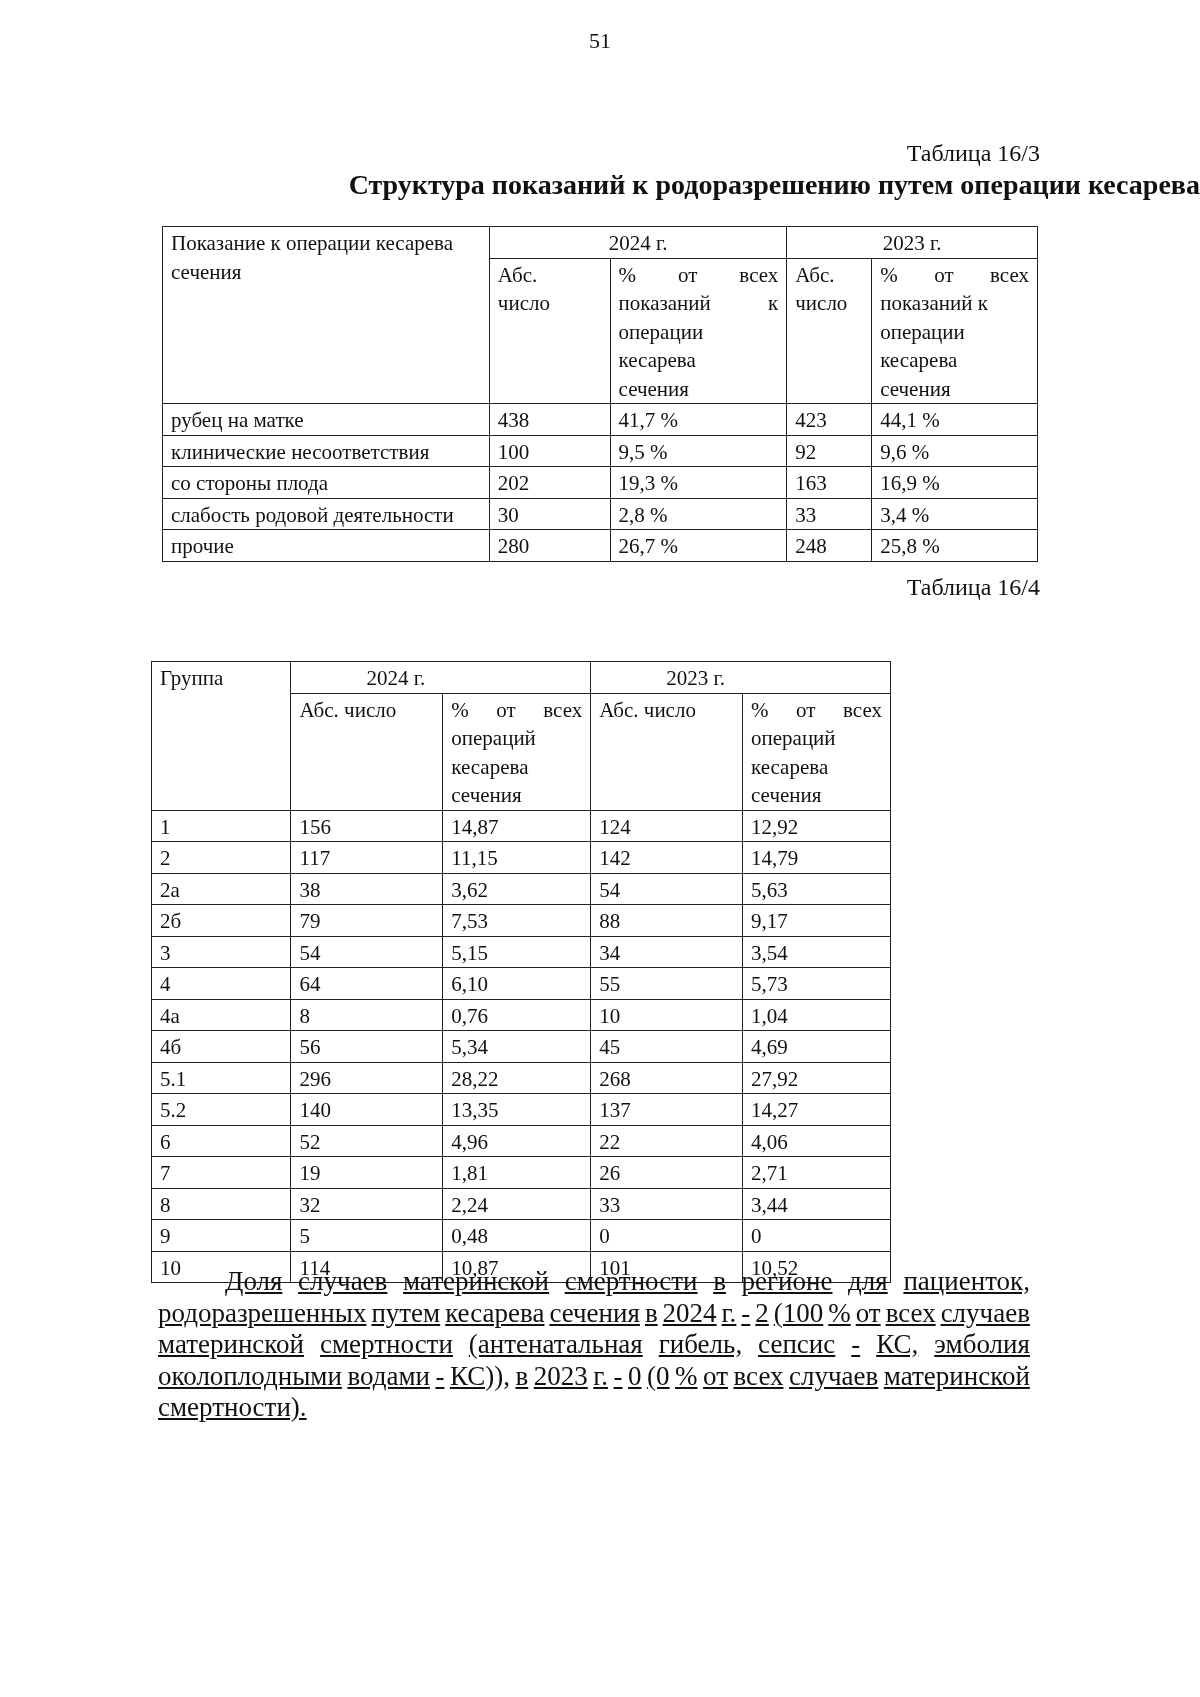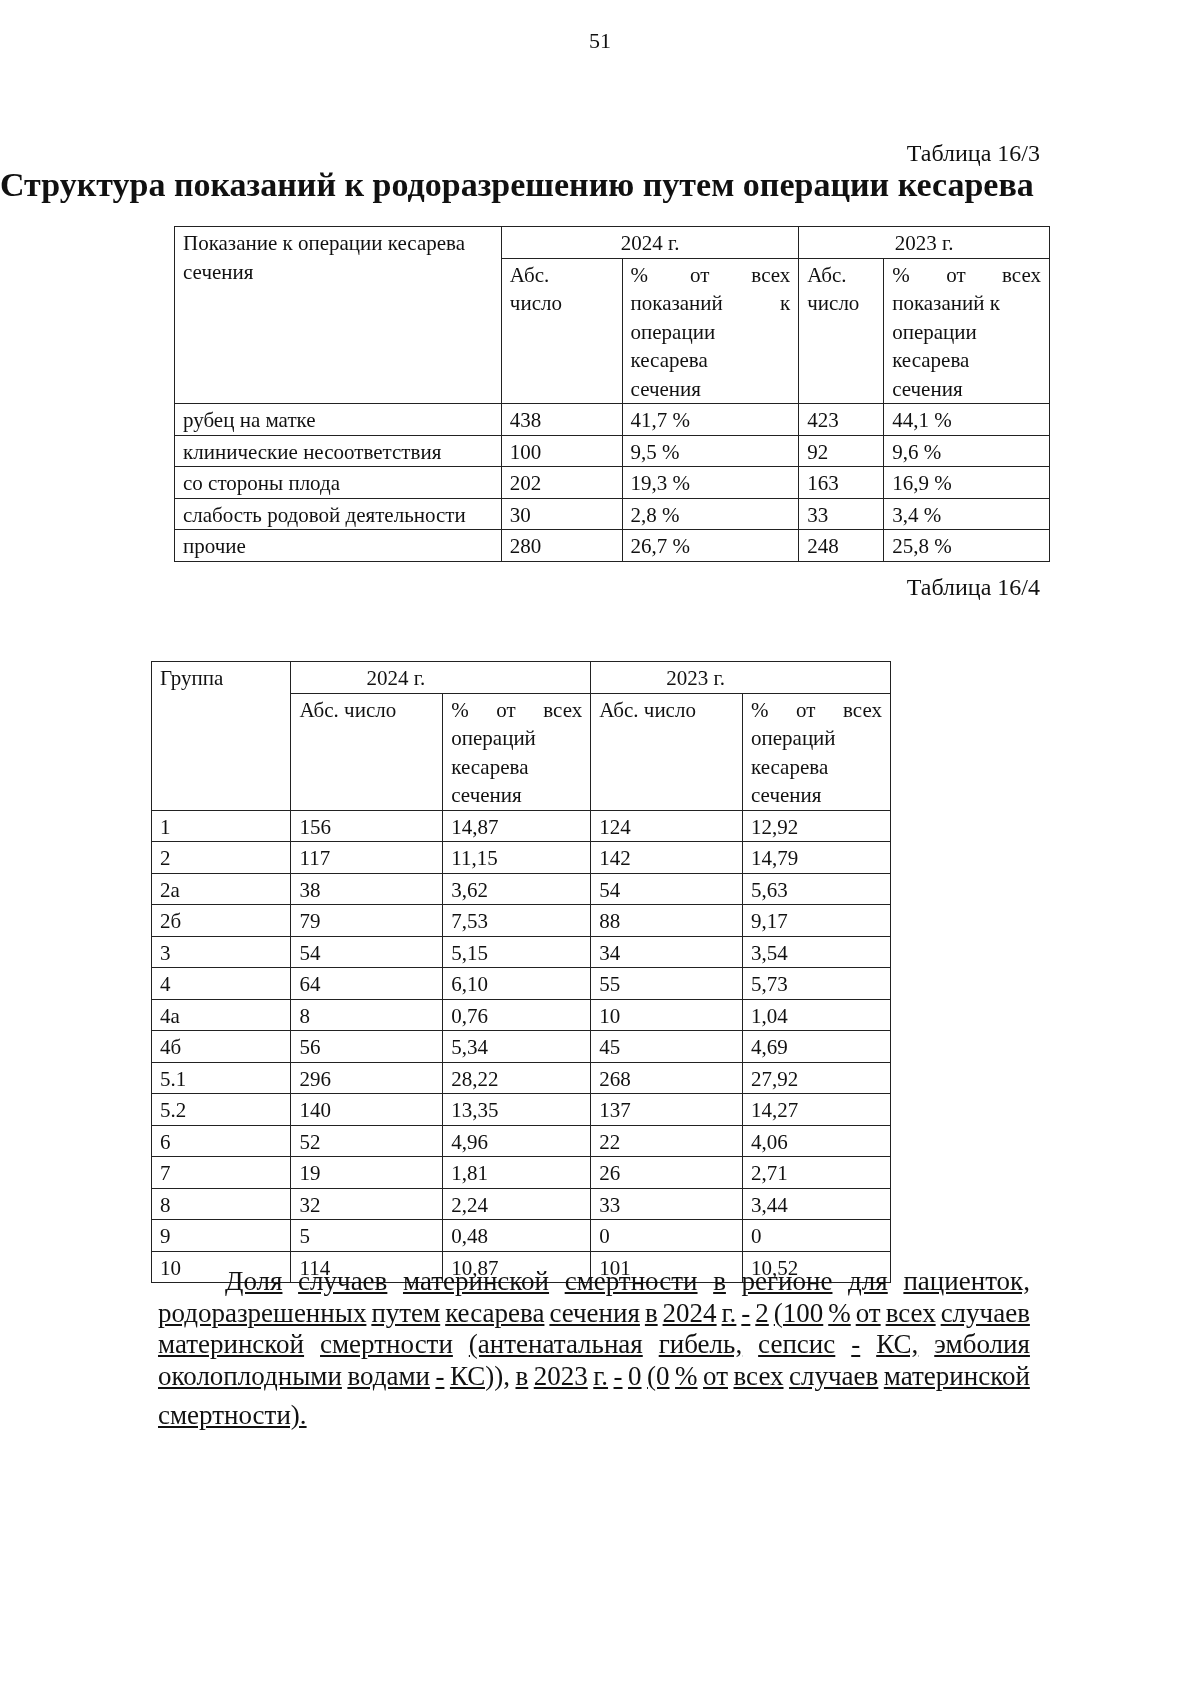--- a/index.html
+++ b/index.html
@@ -8,43 +8,43 @@
       font-family: "Liberation Serif", "DejaVu Serif", serif; color: #111;
     }
     .page-number {
       position: absolute; top: 28px; left: 0; width: 1200px; text-align: center;
       font-size: 22px;
     }
     .table-label {
       position: absolute; right: 160px; font-size: 24px;
     }
     .table-title {
-      position: absolute; left: 0; width: 1200px; text-align: left;
-      font-weight: bold; font-size: 34px; line-height: 30px;
+      position: absolute; left: 0; width: 1200px; text-align: right;
+      font-weight: bold; font-size: 28px; line-height: 30px;
     }
     table.doc {
       position: absolute; border-collapse: collapse; font-size: 21px;
     }
     table.doc td {
       border: 1.5px solid #222; vertical-align: top; padding: 2px 8px 0 8px;
       line-height: 28.5px; white-space: nowrap;
     }
     table.doc td.c { text-align: center; }
     .just-line { display: flex; justify-content: space-between; }
 
-    #t1 { left: 174px; top: 226px; width: 876px; }
+    #t1 { left: 162px; top: 226px; width: 876px; }
     #t2 { left: 151px; top: 661px; width: 740px; }
 
     .paragraph {
       position: absolute; left: 158px; top: 1266px; width: 872px;
       font-size: 27px; line-height: 31.5px; text-align: justify; text-decoration: underline;
     }
     .paragraph .line { display: flex; justify-content: space-between; white-space: nowrap; }
     .paragraph .line.first { padding-left: 67px; }
-    .paragraph .line.last { justify-content: flex-start; margin-top: 8px; }
+    .paragraph .line.last { justify-content: flex-start; }
   </style>
 </head>
 <body>
 
 <div class="page-number">51</div>
 
 <div class="table-label" style="top:140px;">Таблица 16/3</div>
 <div class="table-title" style="top:170px;">
   <div>Структура показаний к родоразрешению путем операции кесарева</div>
 </div>

